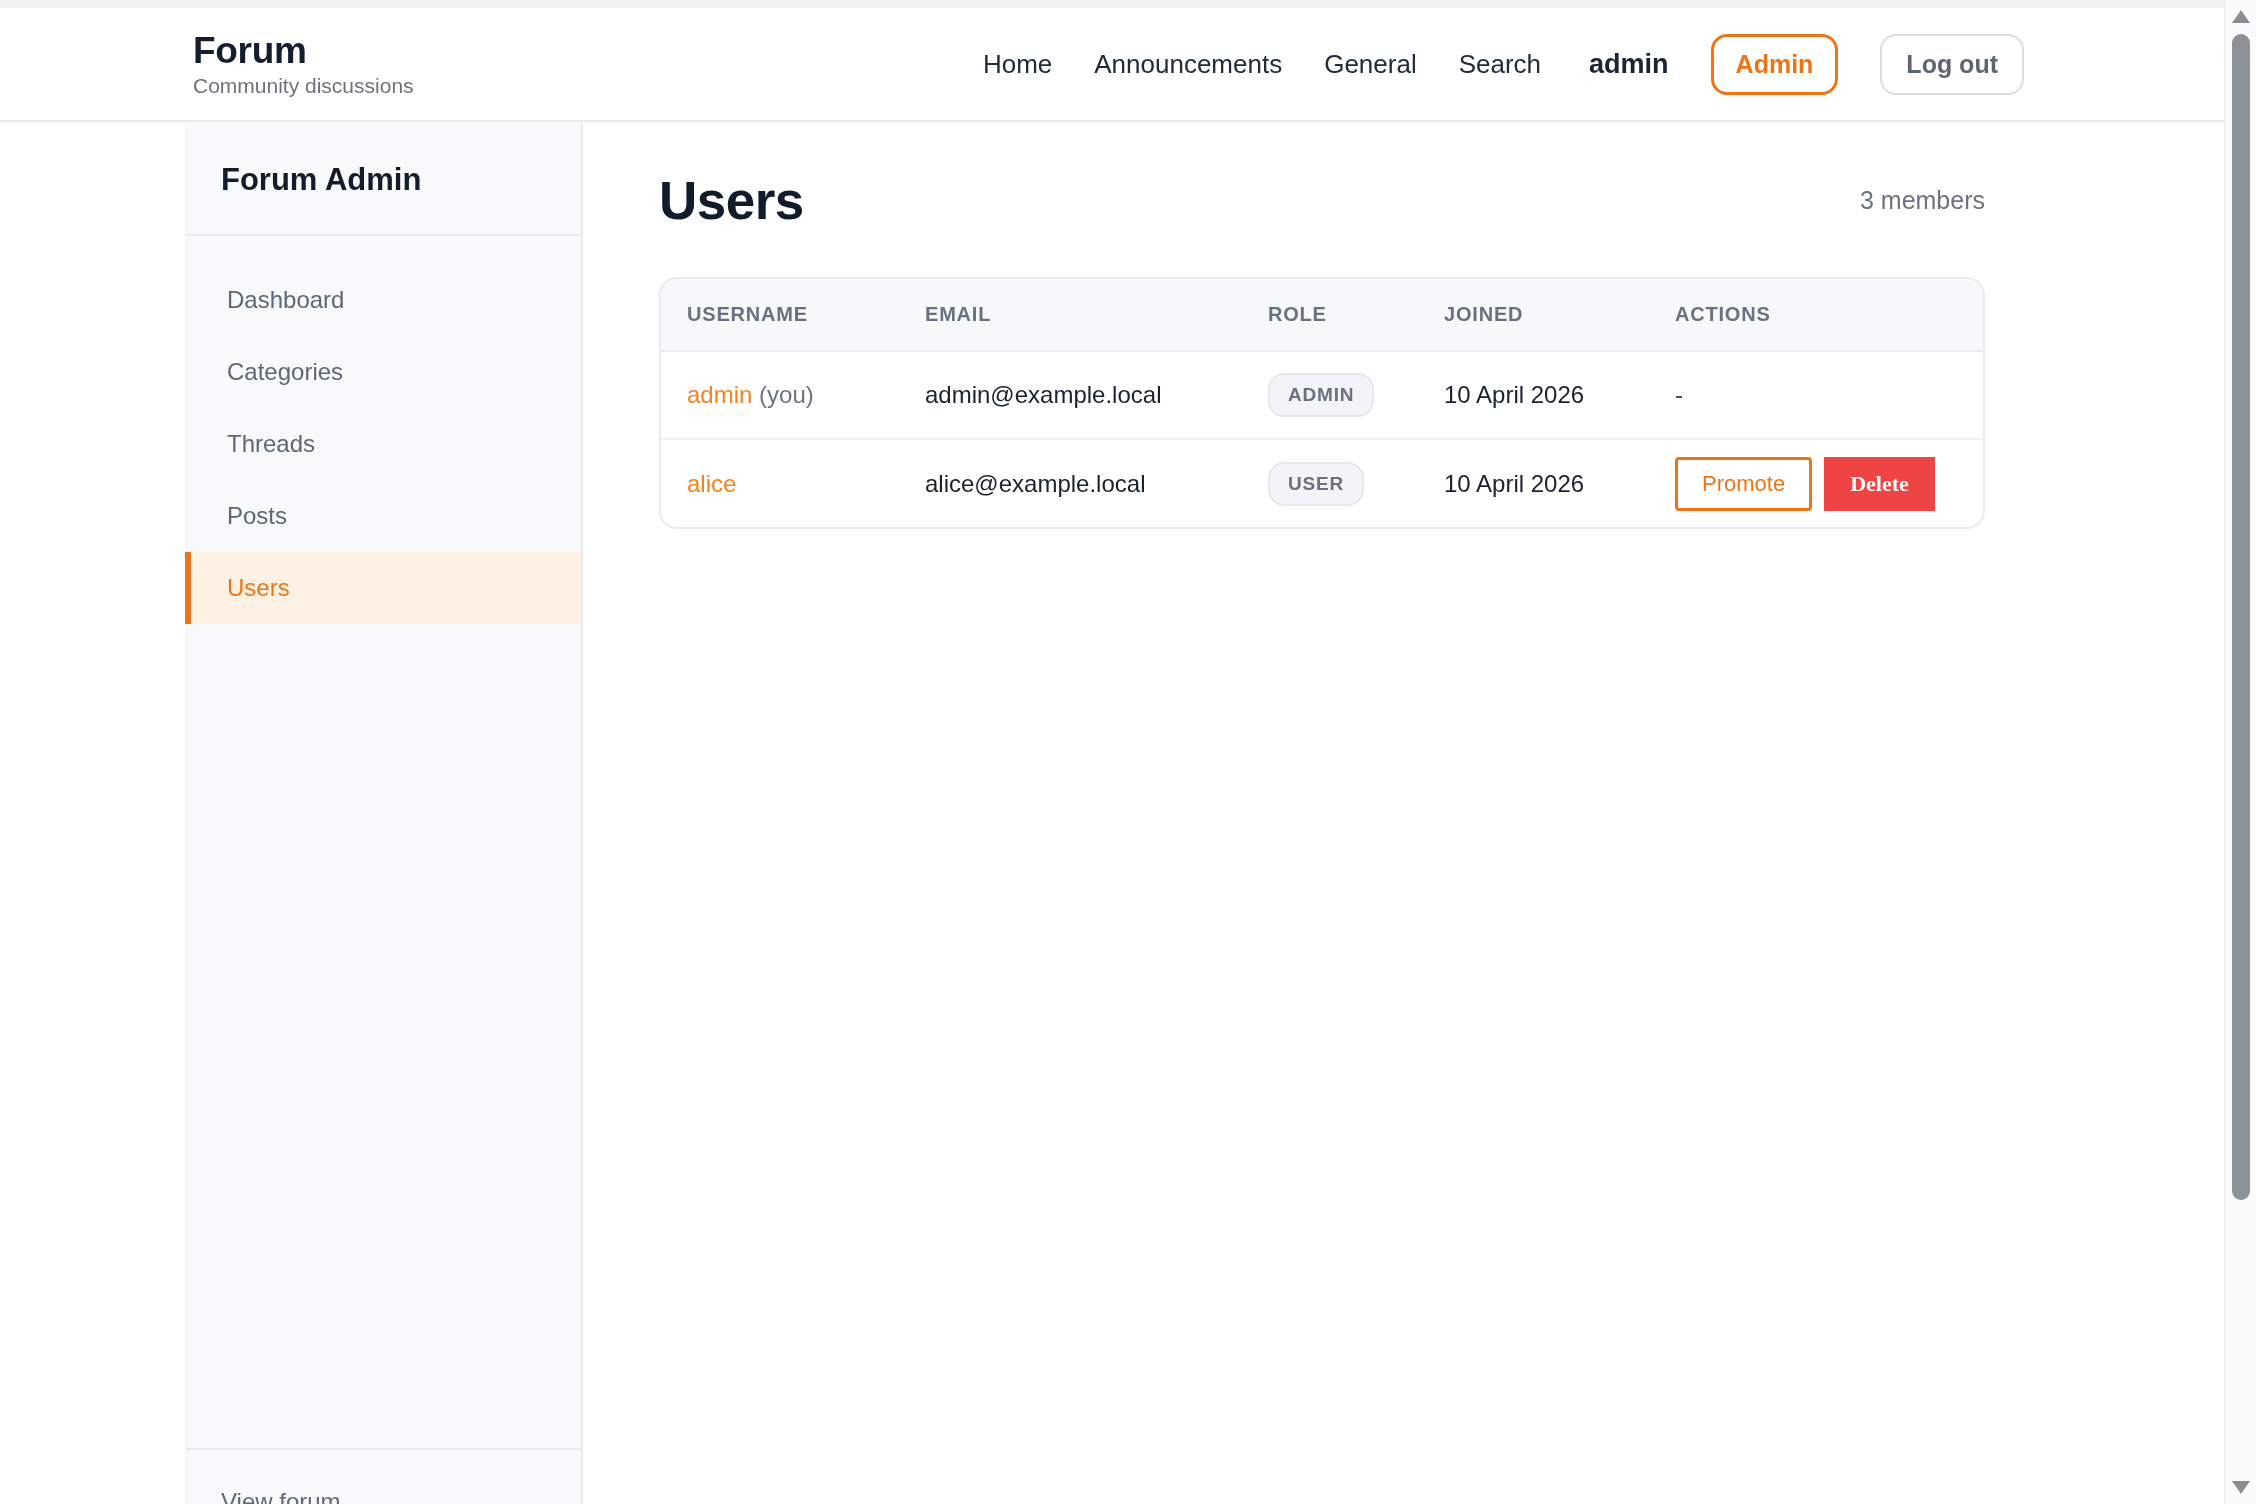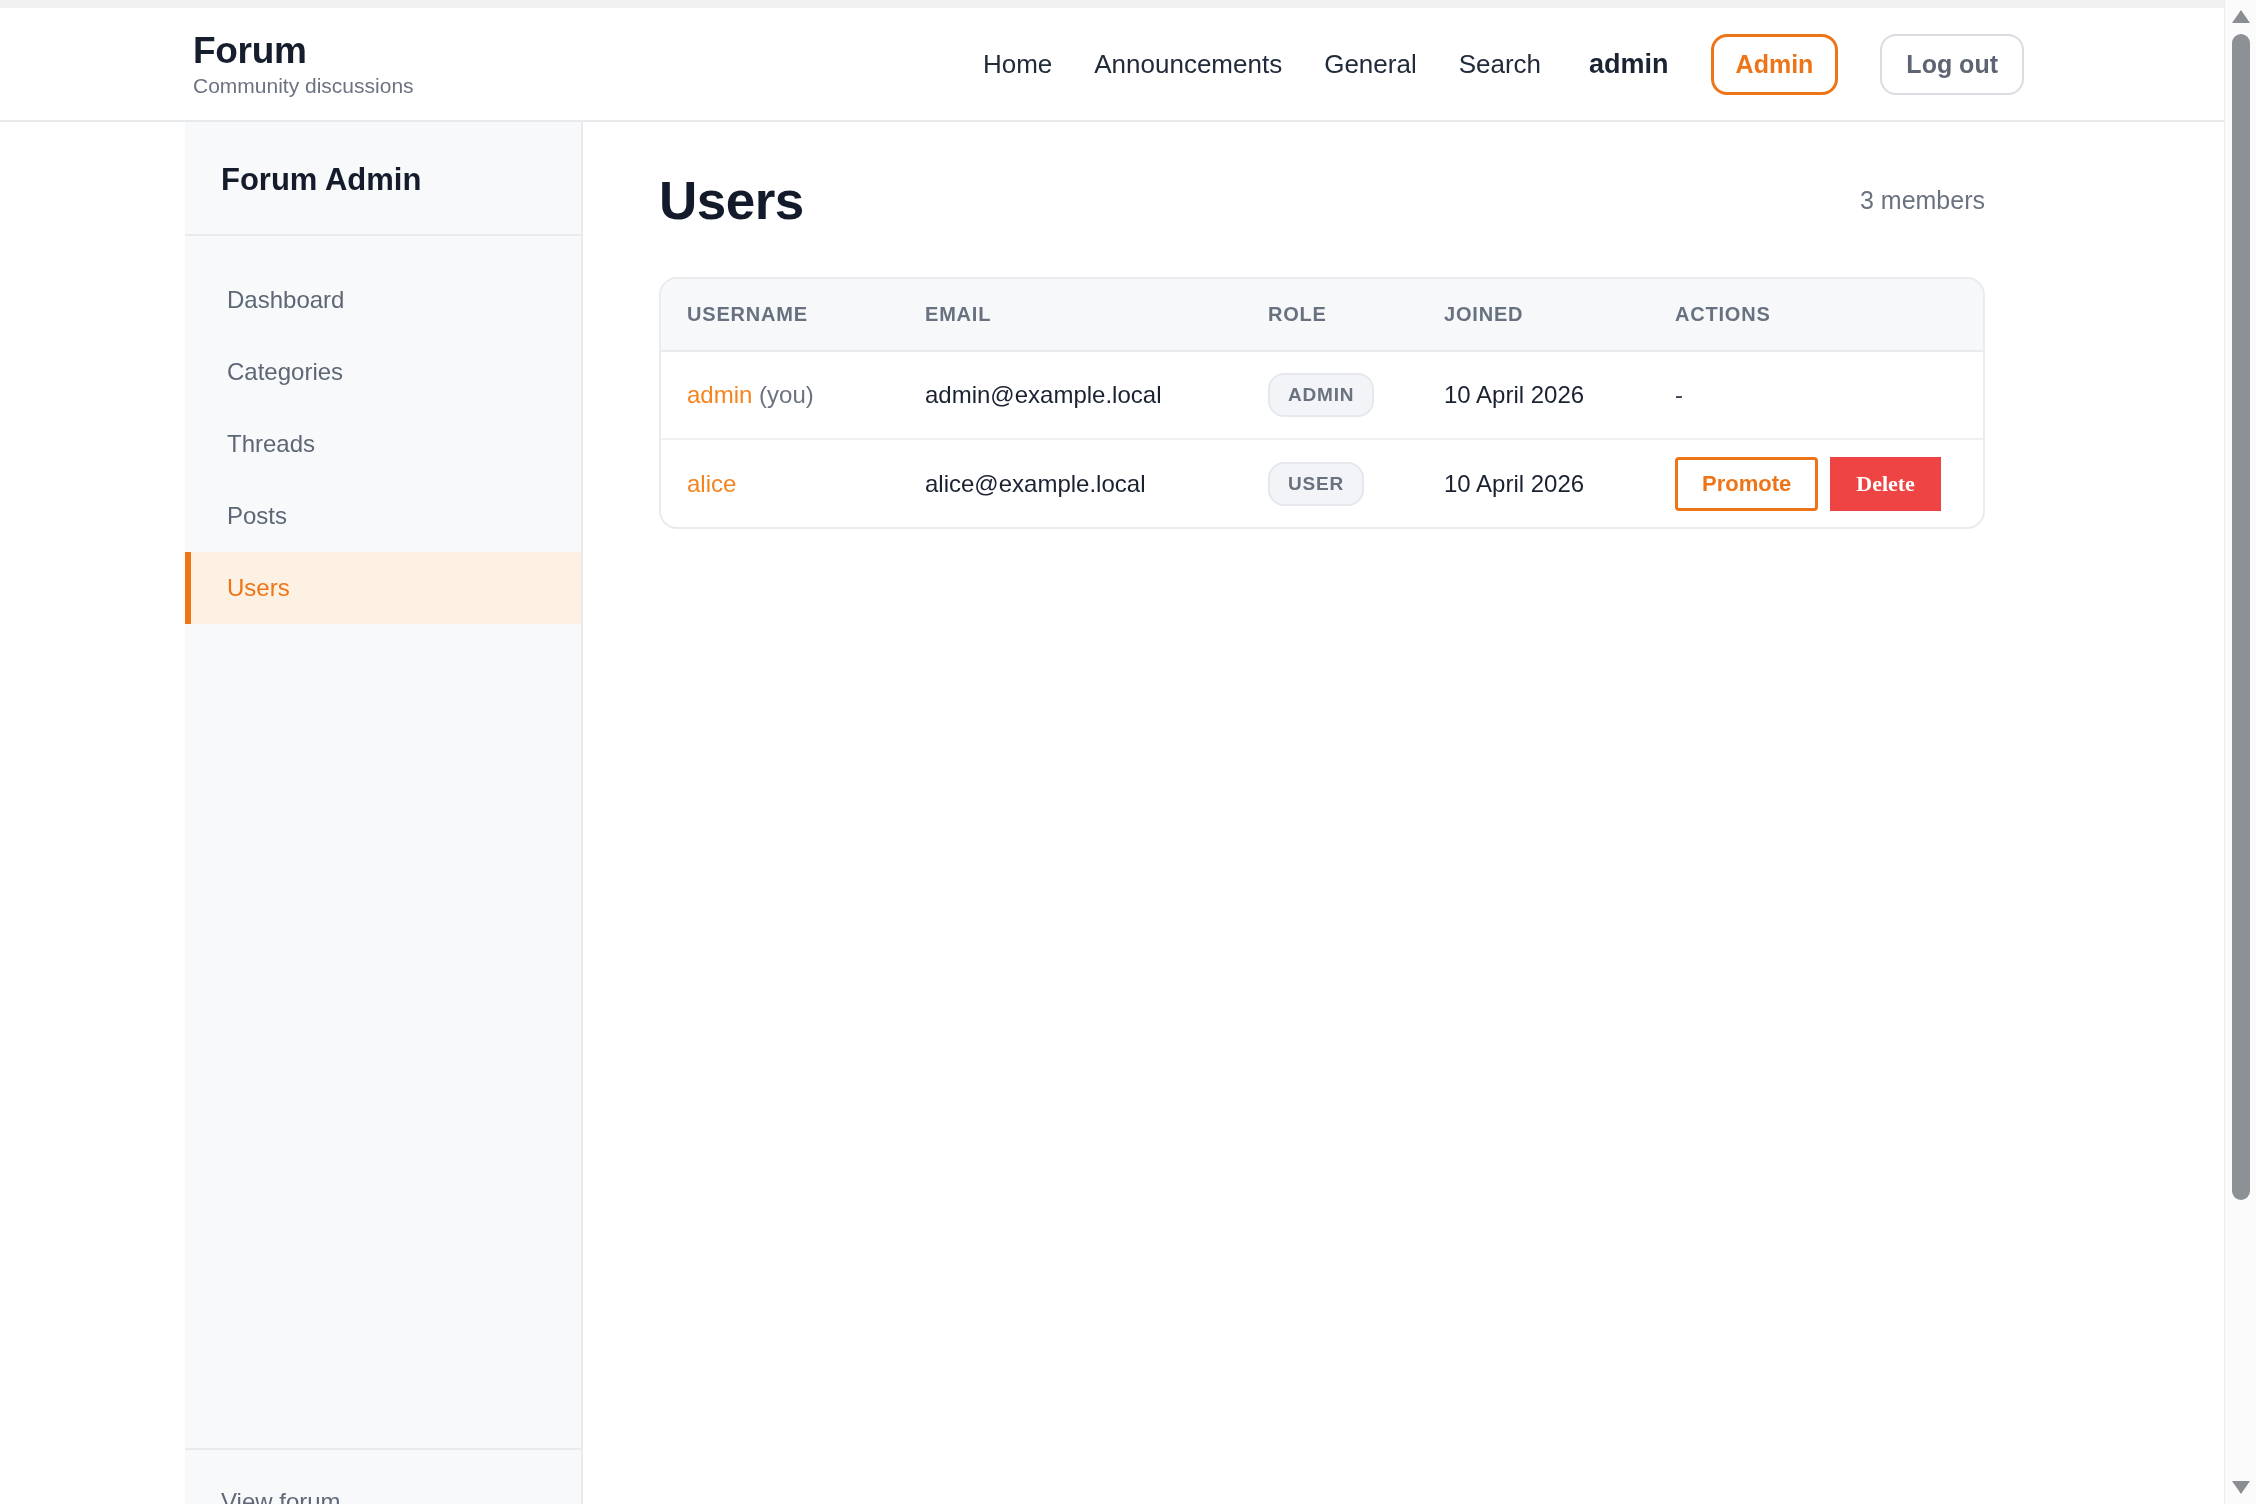--- a/index.html
+++ b/index.html
@@ -96,21 +96,21 @@
   .user-link { color:var(--link); text-decoration:none; cursor:pointer; }
   .you-suffix { color:#6b7280; }
   .badge {
     display:inline-block; padding:9px 18px; border-radius:16px;
     background:#f2f4f7; border:2px solid #e5e8ec;
     font-size:19px; font-weight:700; color:#6a7280; letter-spacing:0.8px;
   }
   .btn-promote {
     padding:11px 24px; border:3px solid var(--accent); border-radius:4px;
     color:var(--accent); background:#fff; font-family:inherit;
-    font-weight:700; font-size:22px; cursor:pointer;
+    font-weight:400; font-size:22px; cursor:pointer;
   }
   .btn-delete {
     padding:14px 26px; border:none; border-radius:0;
     background:var(--danger); color:#fff; font-family:Liberation Serif, serif;
     font-weight:700; font-size:22px; margin-left:12px; cursor:pointer;
   }
   .dash { color:#374151; }
   
   .scrollbar {
     position:absolute; top:0; right:0; width:32px; height:1504px;

